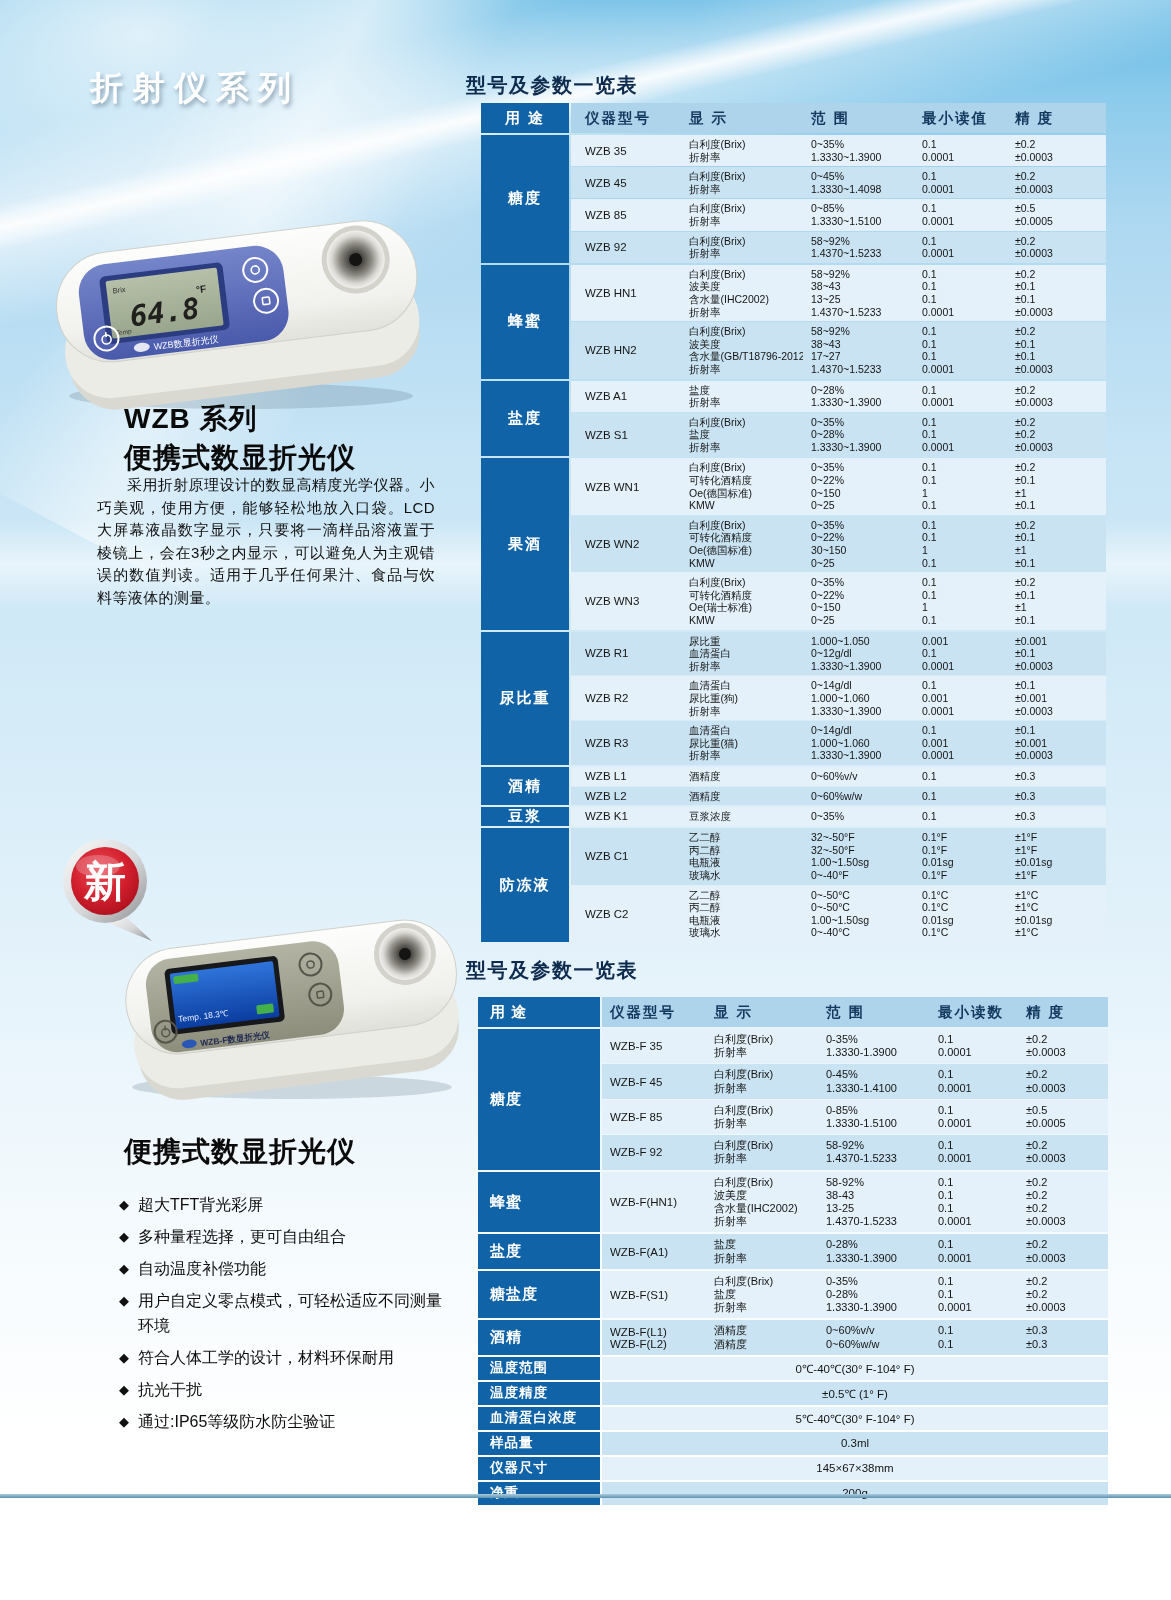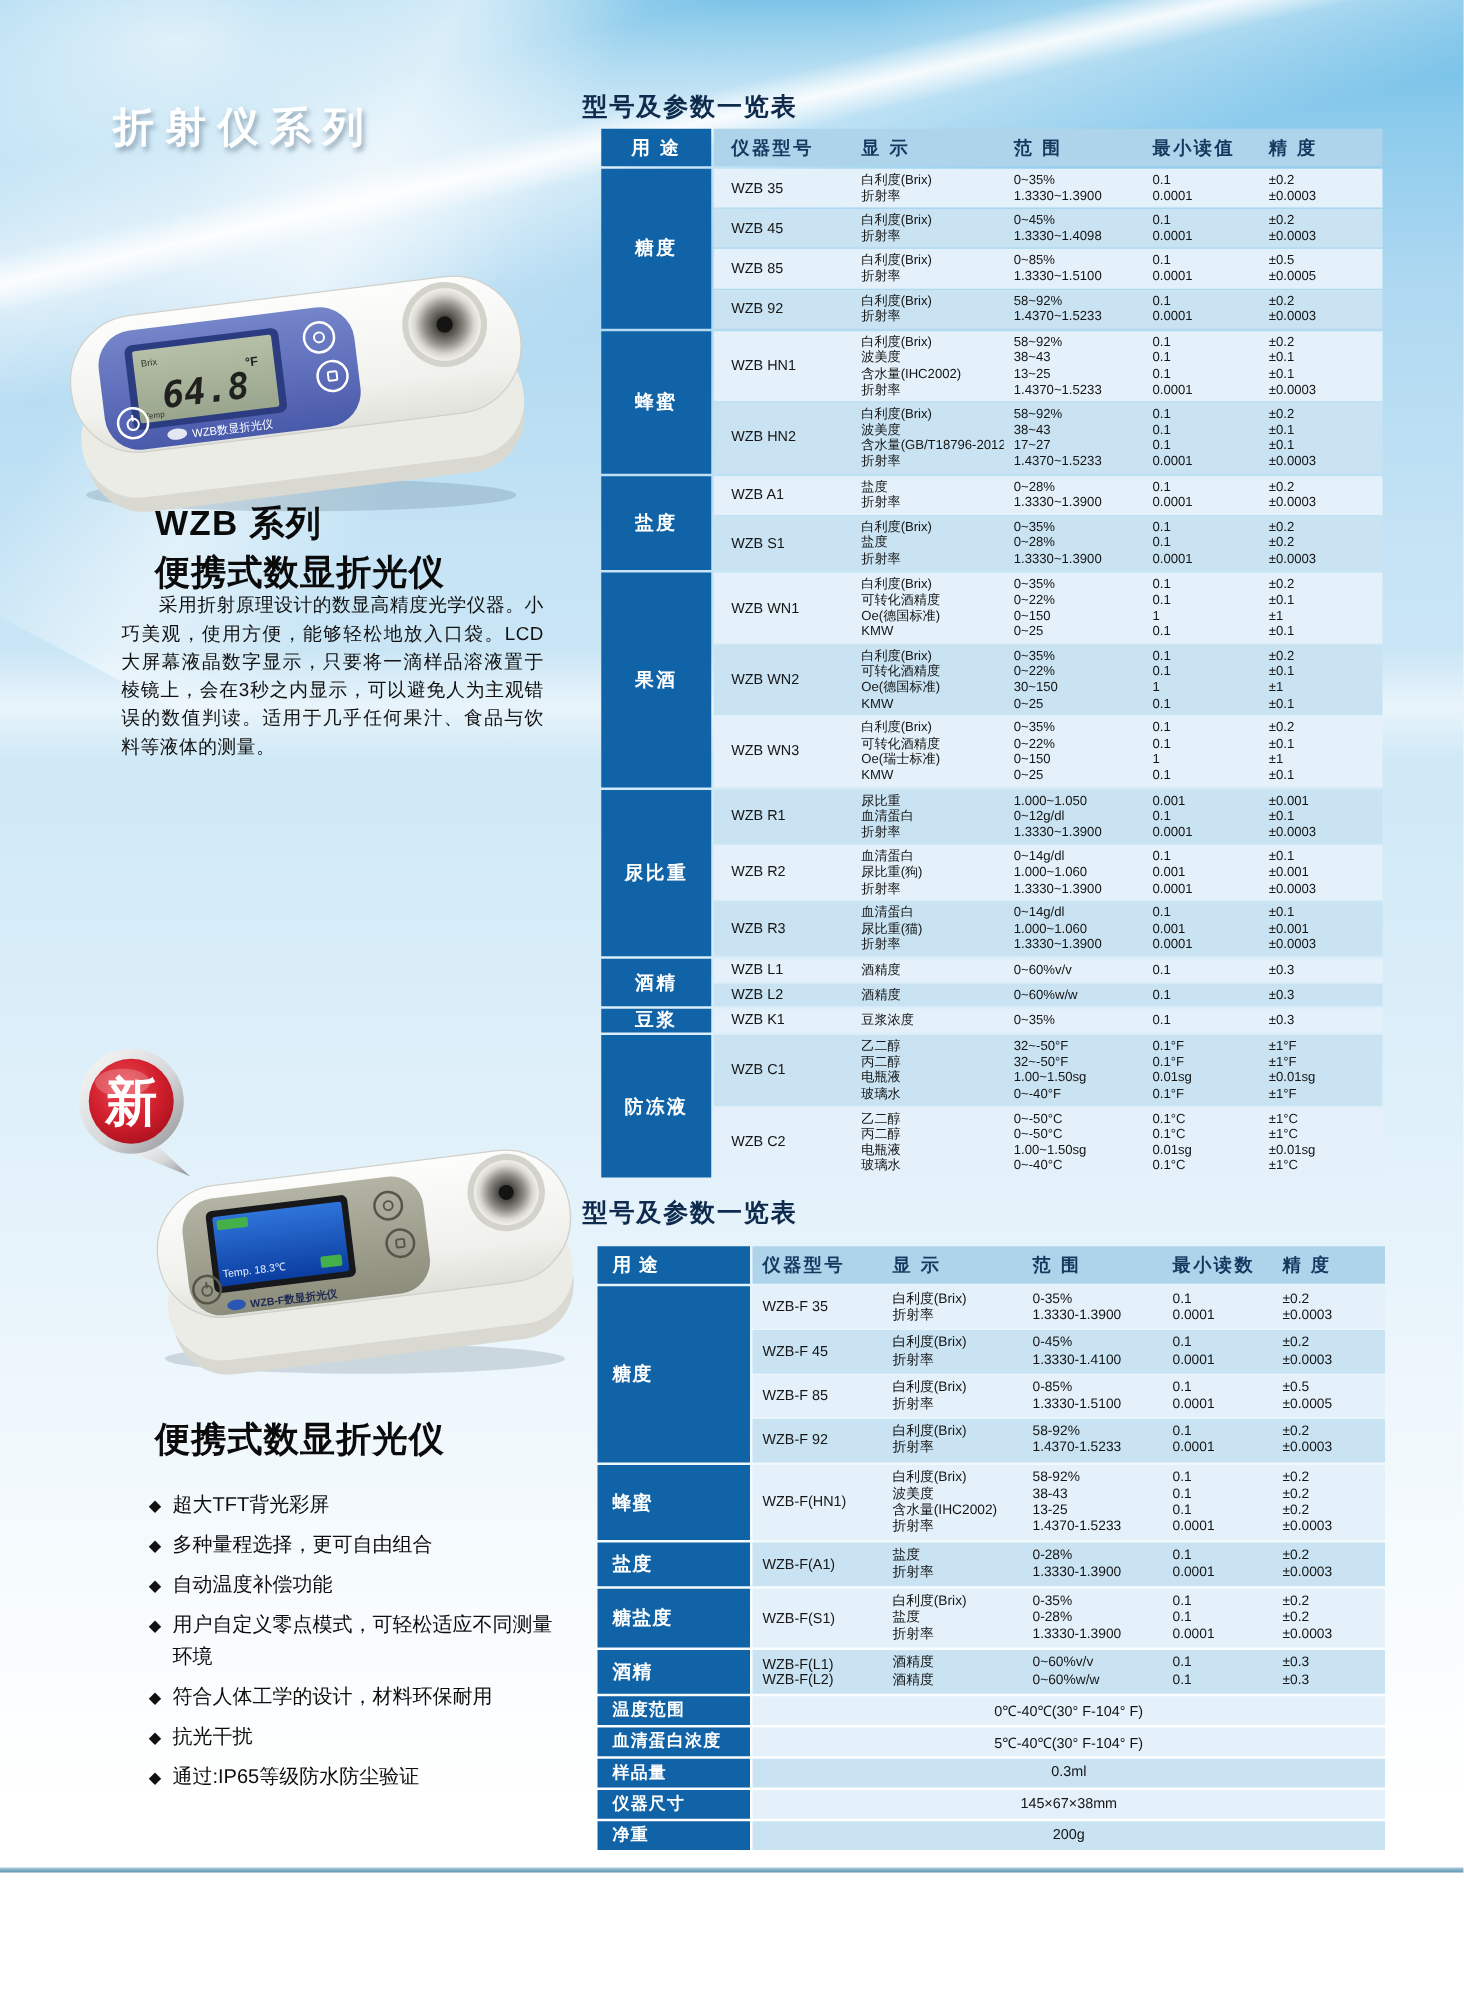--- a/index.html
+++ b/index.html
@@ -11,21 +11,21 @@
   .streak{position:absolute;pointer-events:none;}
   .s1{top:-10px;left:-220px;width:1700px;height:190px;transform:rotate(-13deg);
       background:linear-gradient(180deg,rgba(255,255,255,0),rgba(255,255,255,.55),rgba(255,255,255,0));}
   .s2{top:66px;left:-150px;width:1500px;height:46px;transform:rotate(-13deg);
       background:linear-gradient(180deg,rgba(255,255,255,0),rgba(255,255,255,.85),rgba(255,255,255,0));}
   .s3{top:-120px;left:120px;width:260px;height:700px;transform:rotate(28deg);
       background:linear-gradient(90deg,rgba(255,255,255,0),rgba(255,255,255,.5),rgba(255,255,255,0));}
   .s4{top:520px;left:0;width:1171px;height:90px;
       background:linear-gradient(180deg,rgba(255,255,255,0),rgba(255,255,255,.55),rgba(255,255,255,0));}
 
-  .series-title{position:absolute;left:90px;top:80px;margin:0;font-size:33px;font-weight:bold;color:#fff;
+  .series-title{position:absolute;left:90px;top:66px;margin:0;font-size:33px;font-weight:bold;color:#fff;
       letter-spacing:9px;text-shadow:2px 3px 4px rgba(95,118,140,.6);}
 
   .sec-title{position:absolute;margin:0;font-size:28px;line-height:1.38;font-weight:600;color:#0b0b0b;letter-spacing:1px;}
   .sec-title.t-wzb{left:124px;top:400px;}
   .sec-title.t-wzbf{left:124px;top:1094px;}
 
   .desc{position:absolute;left:97px;top:474px;width:338px;color:#111;}
   .desc p{margin:0;font-size:15px;line-height:22.6px;letter-spacing:.4px;text-indent:2em;text-align:justify;}
 
   .features{position:absolute;left:119px;top:1192px;width:334px;margin:0;padding:0;list-style:none;}
@@ -953,20 +953,24 @@
               </div>
             </div>
           </div>
         </div>
       </div>
       <div class="trow spec">
         <div class="cat-cell" style="width: 122px;">温度范围</div>
         <div class="spec-value bg-light">0℃-40℃(30° F-104° F)</div>
       </div>
       <div class="trow spec">
+        <div class="cat-cell" style="width: 122px;">温度精度</div>
+        <div class="spec-value bg-med">±0.5℃ (1° F)</div>
+      </div>
+      <div class="trow spec">
         <div class="cat-cell" style="width: 122px;">血清蛋白浓度</div>
         <div class="spec-value bg-light">5℃-40℃(30° F-104° F)</div>
       </div>
       <div class="trow spec">
         <div class="cat-cell" style="width: 122px;">样品量</div>
         <div class="spec-value bg-med">0.3ml</div>
       </div>
       <div class="trow spec">
         <div class="cat-cell" style="width: 122px;">仪器尺寸</div>
         <div class="spec-value bg-light">145×67×38mm</div>

